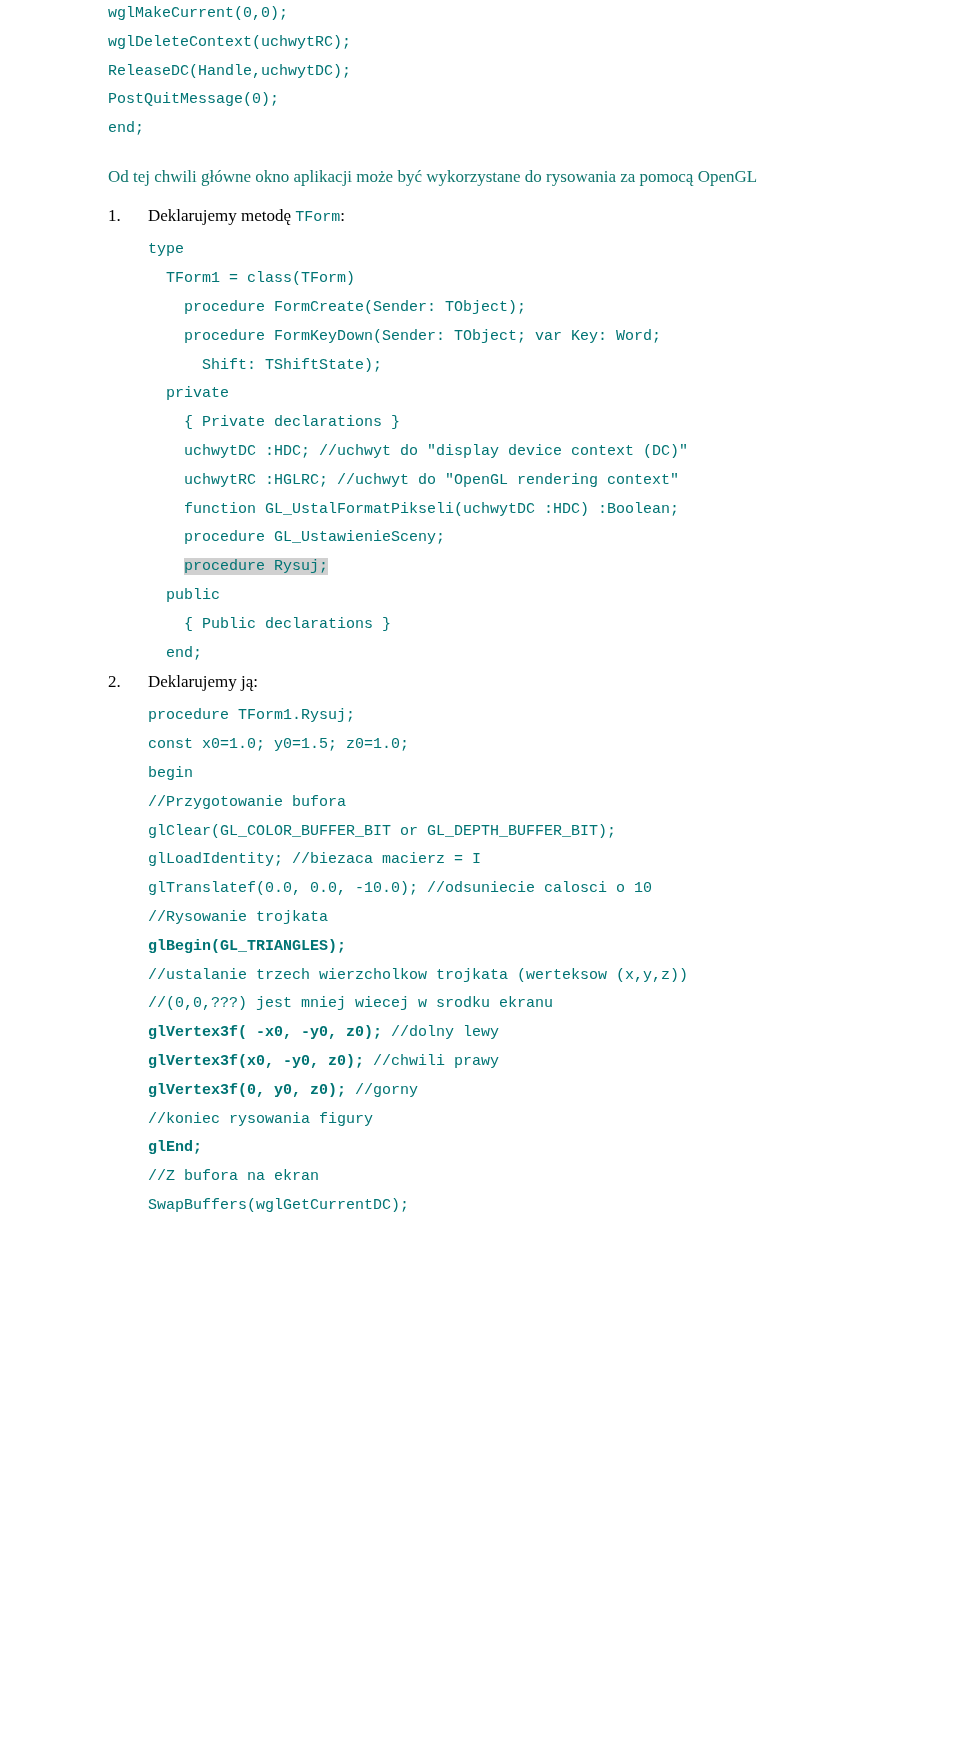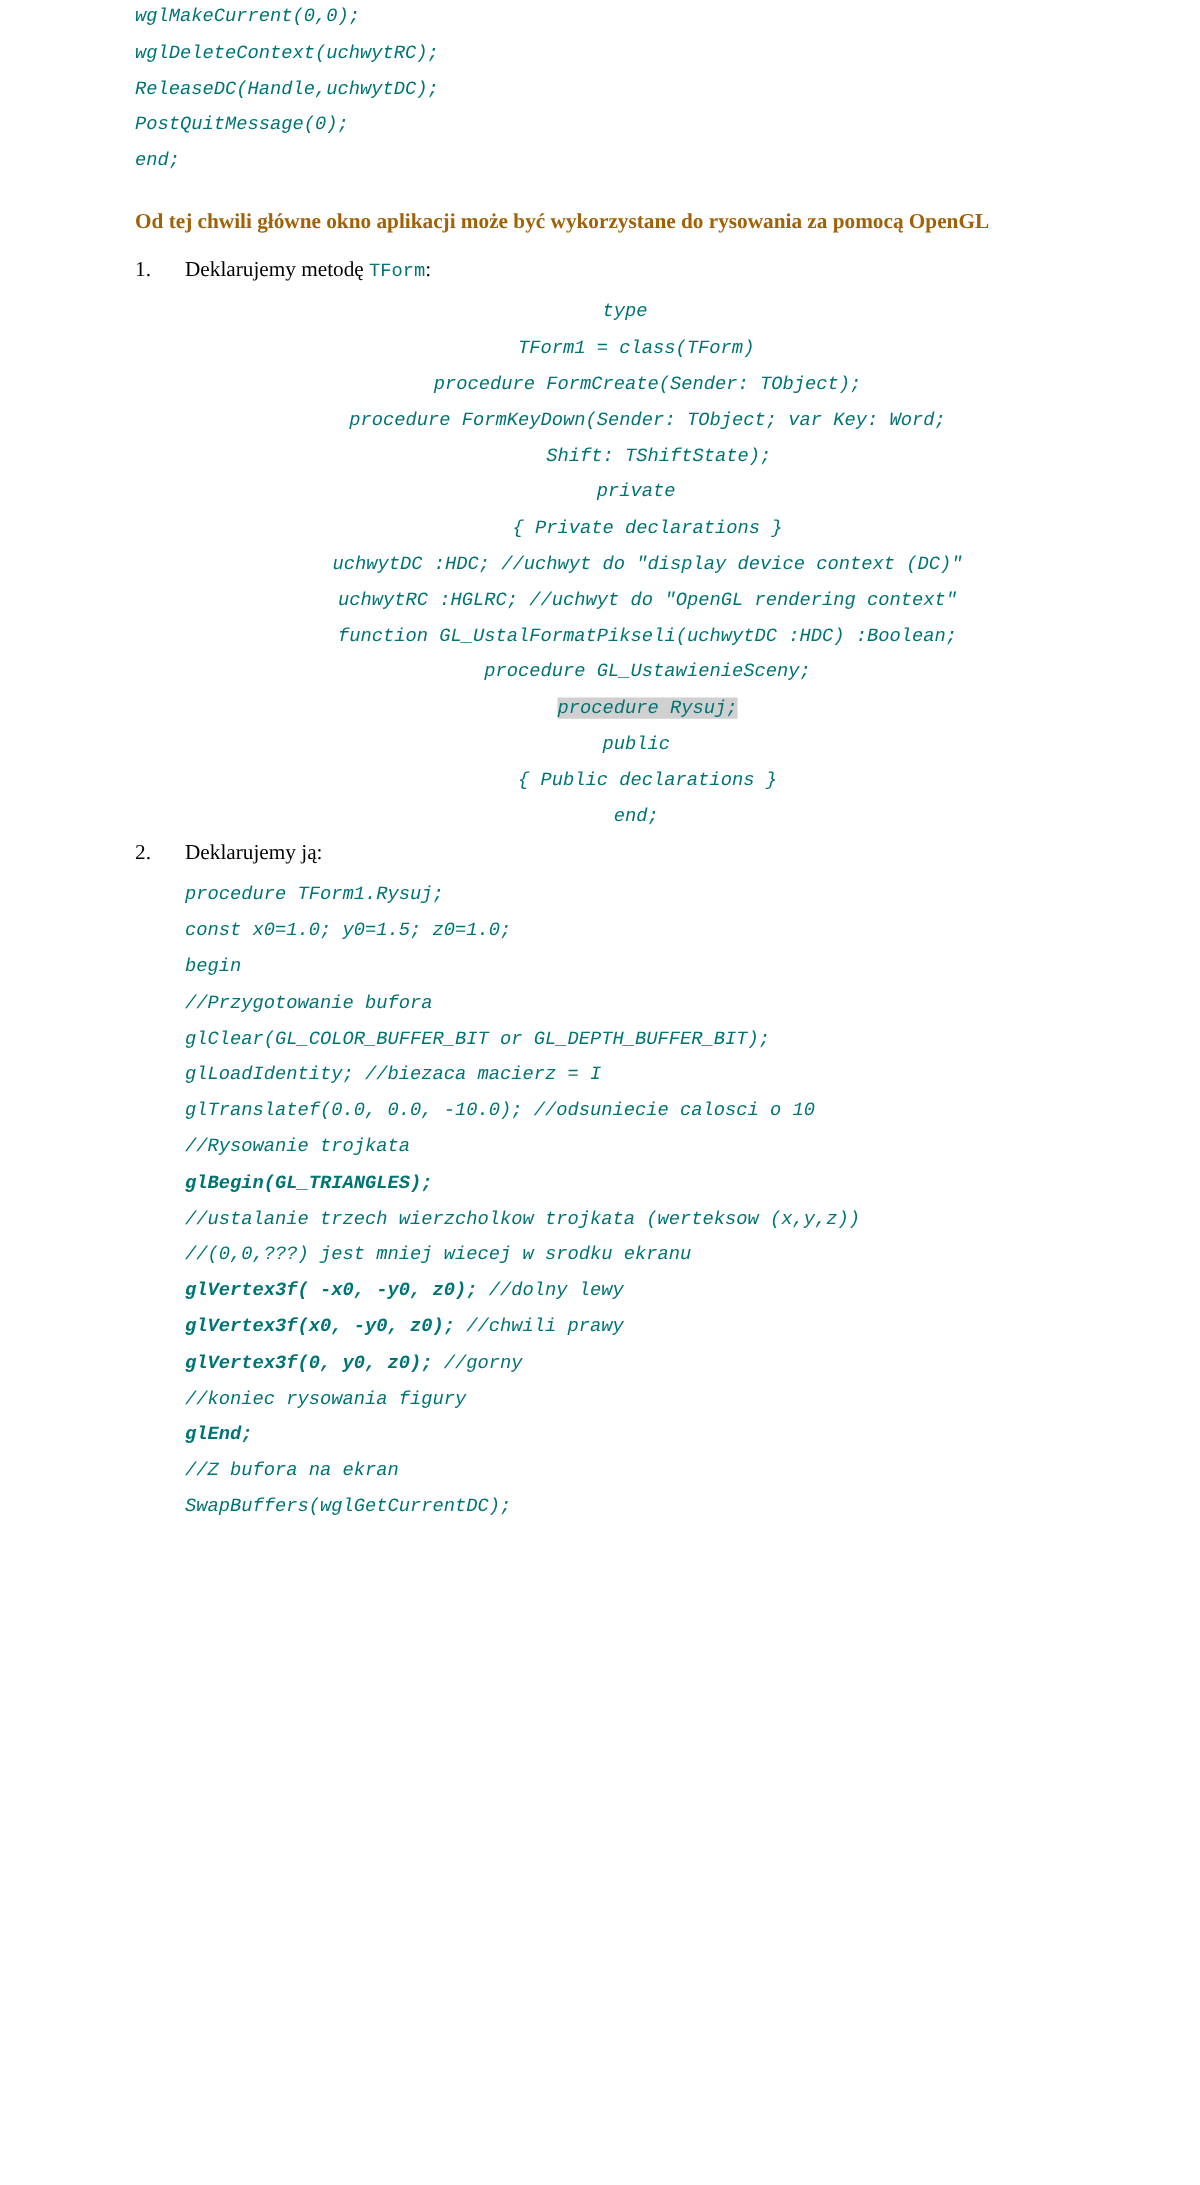--- a/index.html
+++ b/index.html
@@ -22,28 +22,26 @@
   .code .bold {
     font-weight: bold;
   }
   .code .hl {
     background: #d0d0d0;
   }
   .pre-block {
     white-space: pre;
     line-height: 1.92;
     margin: 0;
-    font-style: italic;
   }
   .body-text {
     font-family: "Times New Roman", Times, serif;
     font-size: 17px;
-    color: #a16207;
+    color: #0f766e;
     line-height: 1.5;
-    font-weight: bold;
   }
   .section-heading {
     font-family: Arial, Helvetica, sans-serif;
     font-weight: bold;
     font-size: 17px;
     color: #000;
     line-height: 1.35;
     margin: 40px 0 6px 0;
     white-space: pre;
   }
@@ -93,21 +91,21 @@
   <p class="body-text after-para">Od tej chwili główne okno aplikacji może być wykorzystane do rysowania za pomocą OpenGL</p>
 
 
   <div class="list-row">
     <div class="list-num">1.</div>
     <div class="list-body">
       <span class="list-body-text">Deklarujemy metodę </span><span class="code-inline">TForm</span><span class="list-body-text">:</span>
     </div>
   </div>
 
-  <div class="code pre-block indent-code" style="margin-top:10px;text-align:center;"><span>type</span>
+  <div class="code pre-block indent-code" style="margin-top:10px;"><span>type</span>
 <span>  TForm1 = class(TForm)</span>
 <span>    procedure FormCreate(Sender: TObject);</span>
 <span>    procedure FormKeyDown(Sender: TObject; var Key: Word;</span>
 <span>      Shift: TShiftState);</span>
 <span>  private</span>
 <span>    { Private declarations }</span>
 <span>    uchwytDC :HDC; //uchwyt do "display device context (DC)"</span>
 <span>    uchwytRC :HGLRC; //uchwyt do "OpenGL rendering context"</span>
 <span>    function GL_UstalFormatPikseli(uchwytDC :HDC) :Boolean;</span>
 <span>    procedure GL_UstawienieSceny;</span>

